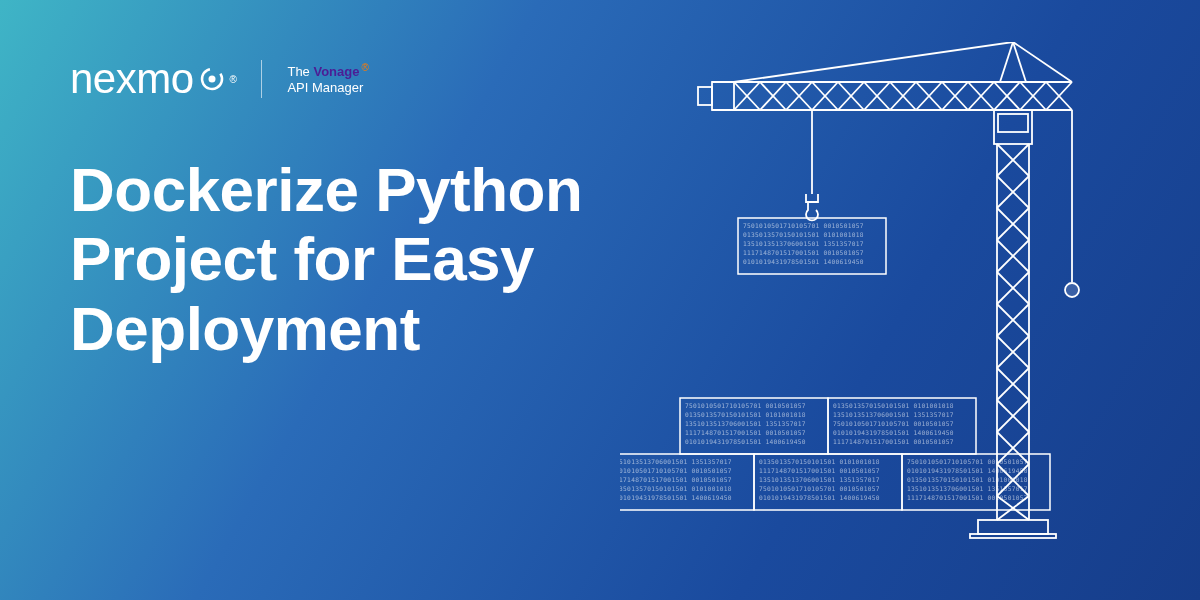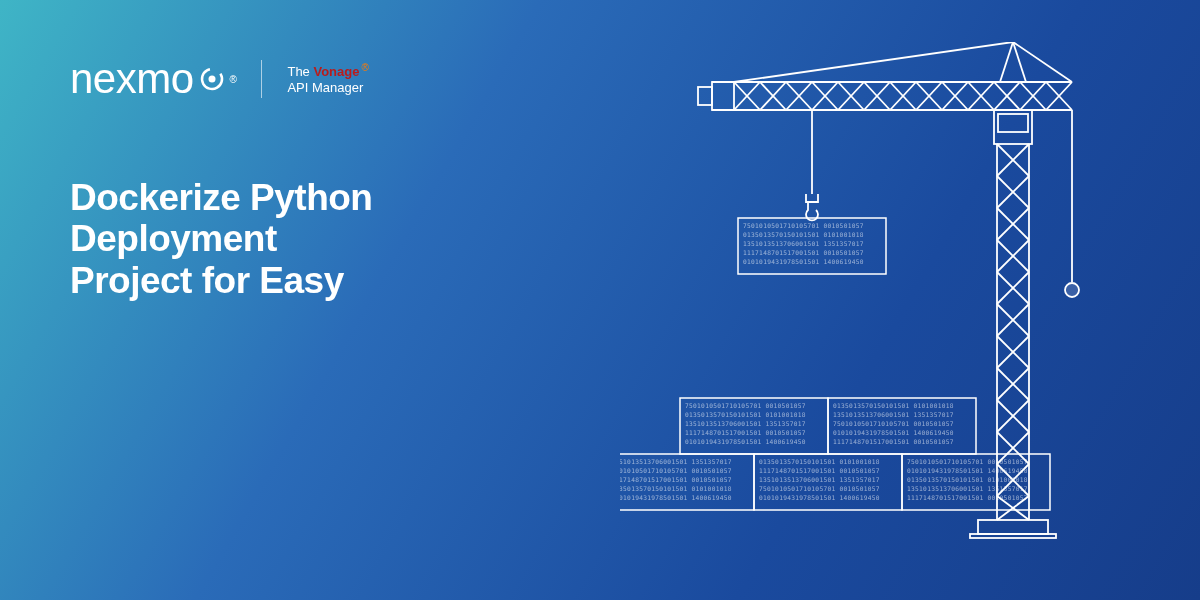--- a/index.html
+++ b/index.html
@@ -43,34 +43,33 @@
   height: 38px;
   background: rgba(255,255,255,0.6);
 }
 .tagline {
   color: #fff;
   font-size: 13px;
   line-height: 1.2;
   font-weight: 400;
 }
 .vonage-word {
-  color: #b91c1c;
+  color: #4c1d95;
   font-weight: 600;
 }
 .headline {
   position: absolute;
   top: 155px;
   left: 70px;
   color: #fff;
-  font-size: 37px;
+  font-size: 62px;
   font-weight: 700;
   line-height: 1.12;
   letter-spacing: -0.5px;
   max-width: 560px;
-  margin-top: 22px;
 }
 .illustration {
   position: absolute;
   top: 42px;
   right: 60px;
   width: 520px;
   height: 530px;
 }
 .illustration svg {
   width: 100%;
@@ -109,22 +108,22 @@
   </div>
   <div class="divider"></div>
   <div class="tagline">
     <span>The </span><span class="vonage-word">Vonage</span><span class="reg" style="color:#ff7a00">®</span><br>
     <span>API Manager</span>
   </div>
 </div>
 
 <div class="headline">
   <div>Dockerize Python</div>
+  <div>Project for Easy</div>
   <div>Deployment</div>
-  <div>Project for Easy</div>
 </div>
 
 <div class="illustration">
   <svg viewBox="0 0 520 530">
 
     <g class="crane-line">
       <line x1="92" y1="40" x2="452" y2="40"></line>
       <line x1="92" y1="68" x2="452" y2="68"></line>
 
       <rect x="92" y="40" width="22" height="28"></rect>

